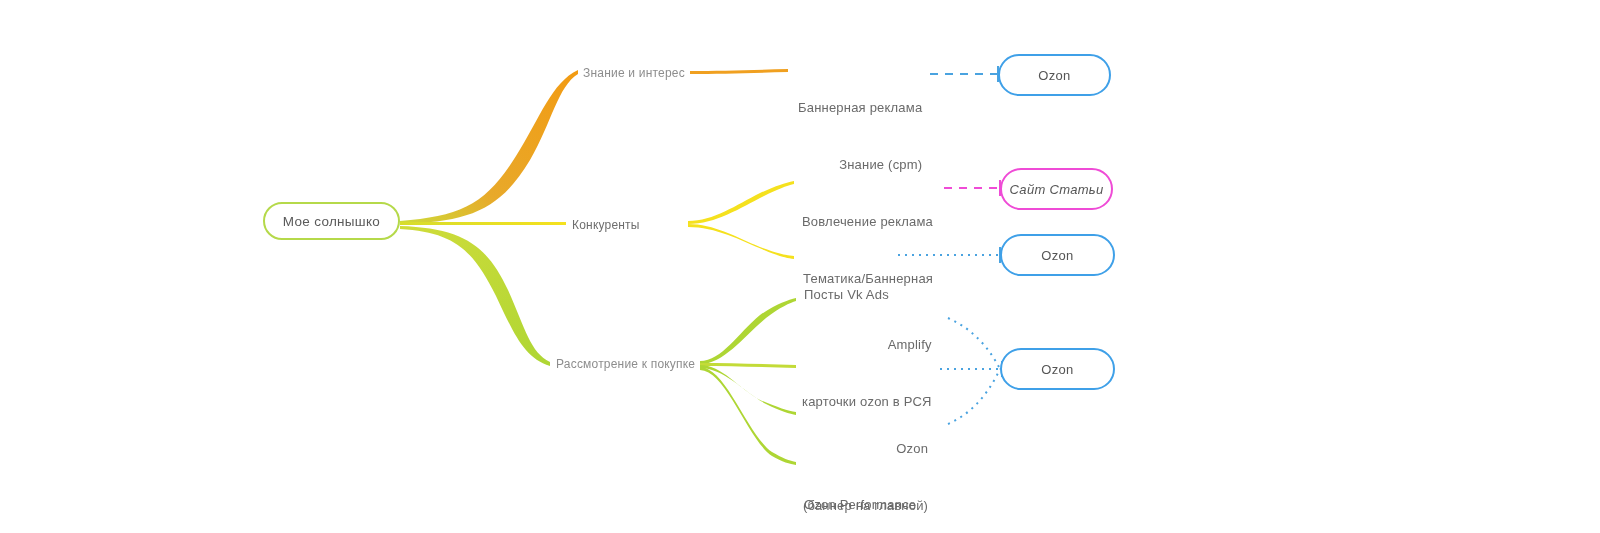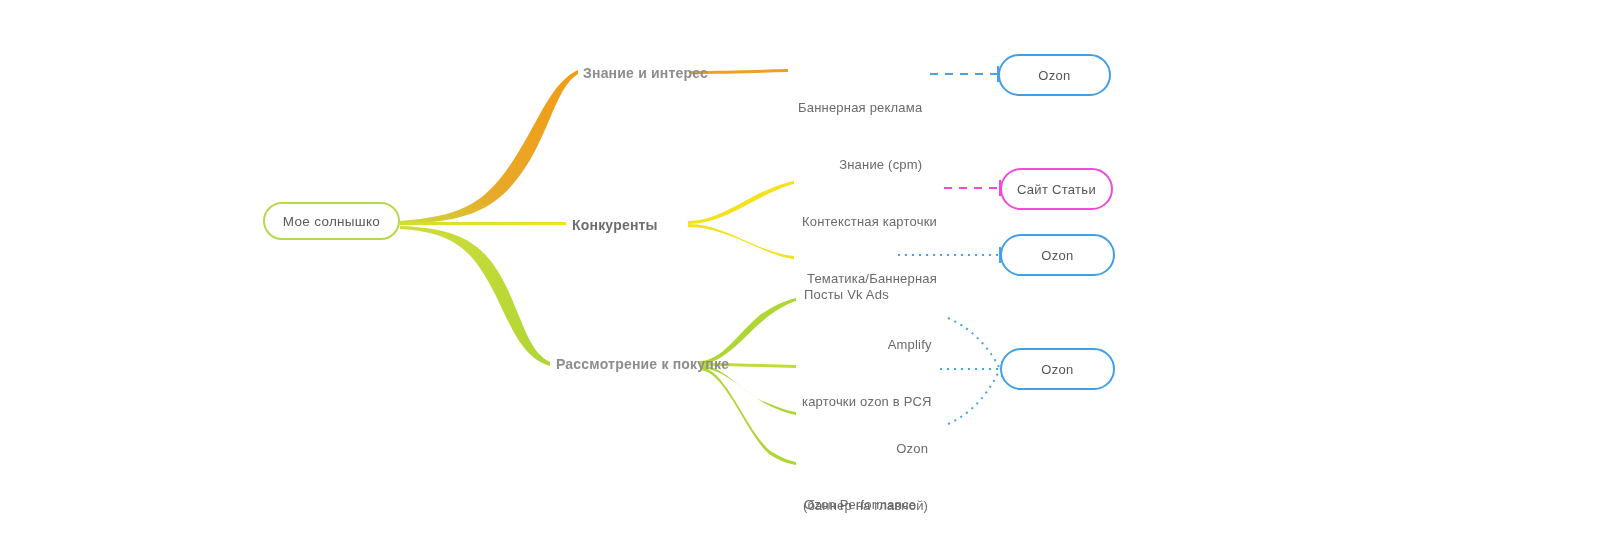--- a/index.html
+++ b/index.html
@@ -53,38 +53,38 @@
   }
   .root-pill .pill-label {
     color: #5a5a5a;
     font-size: 13.5px;
   }
   .ozon-pill {
     border-color: #3fa0e8;
   }
   .site-pill {
     border-color: #ef4bd6;
+    font-style: italic;
   }
   .text-node {
     position: absolute;
     font-size: 13px;
     line-height: 19px;
     color: #6a6a6a;
     white-space: pre;
     letter-spacing: 0.2px;
     text-align: right;
   }
   .branch-label {
     position: absolute;
-    font-size: 14px;
+    font-size: 12px;
     line-height: 18px;
     color: #6e6e6e;
     white-space: pre;
     letter-spacing: 0.2px;
-    font-weight: bold;
   }
   .faded {
     color: #8d8d8d;
   }
 </style>
 </head>
 <body>
 
 <div id="canvas">
 
@@ -173,21 +173,21 @@
   <div class="branch-label" style="left:572px; top:216px;">Конкуренты</div>
 
   <div class="branch-label faded" style="left:556px; top:355px;">Рассмотрение к покупке</div>
 
   <div class="text-node" style="left:798px; top:60px;">
     <div>Баннерная реклама</div>
     <div>Знание (cpm)</div>
   </div>
 
   <div class="text-node" style="left:802px; top:174px;">
-    <div>Контекстная карточки</div>
+    <div>Вовлечение реклама</div>
     <div>Тематика/Баннерная</div>
   </div>
 
   <div class="text-node" style="left:802px; top:297px;">
     <div>Amplify</div>
     <div>карточки ozon в РСЯ</div>
   </div>
 
   <div class="text-node" style="left:804px; top:247px;">
     <div>Посты Vk Ads</div>

